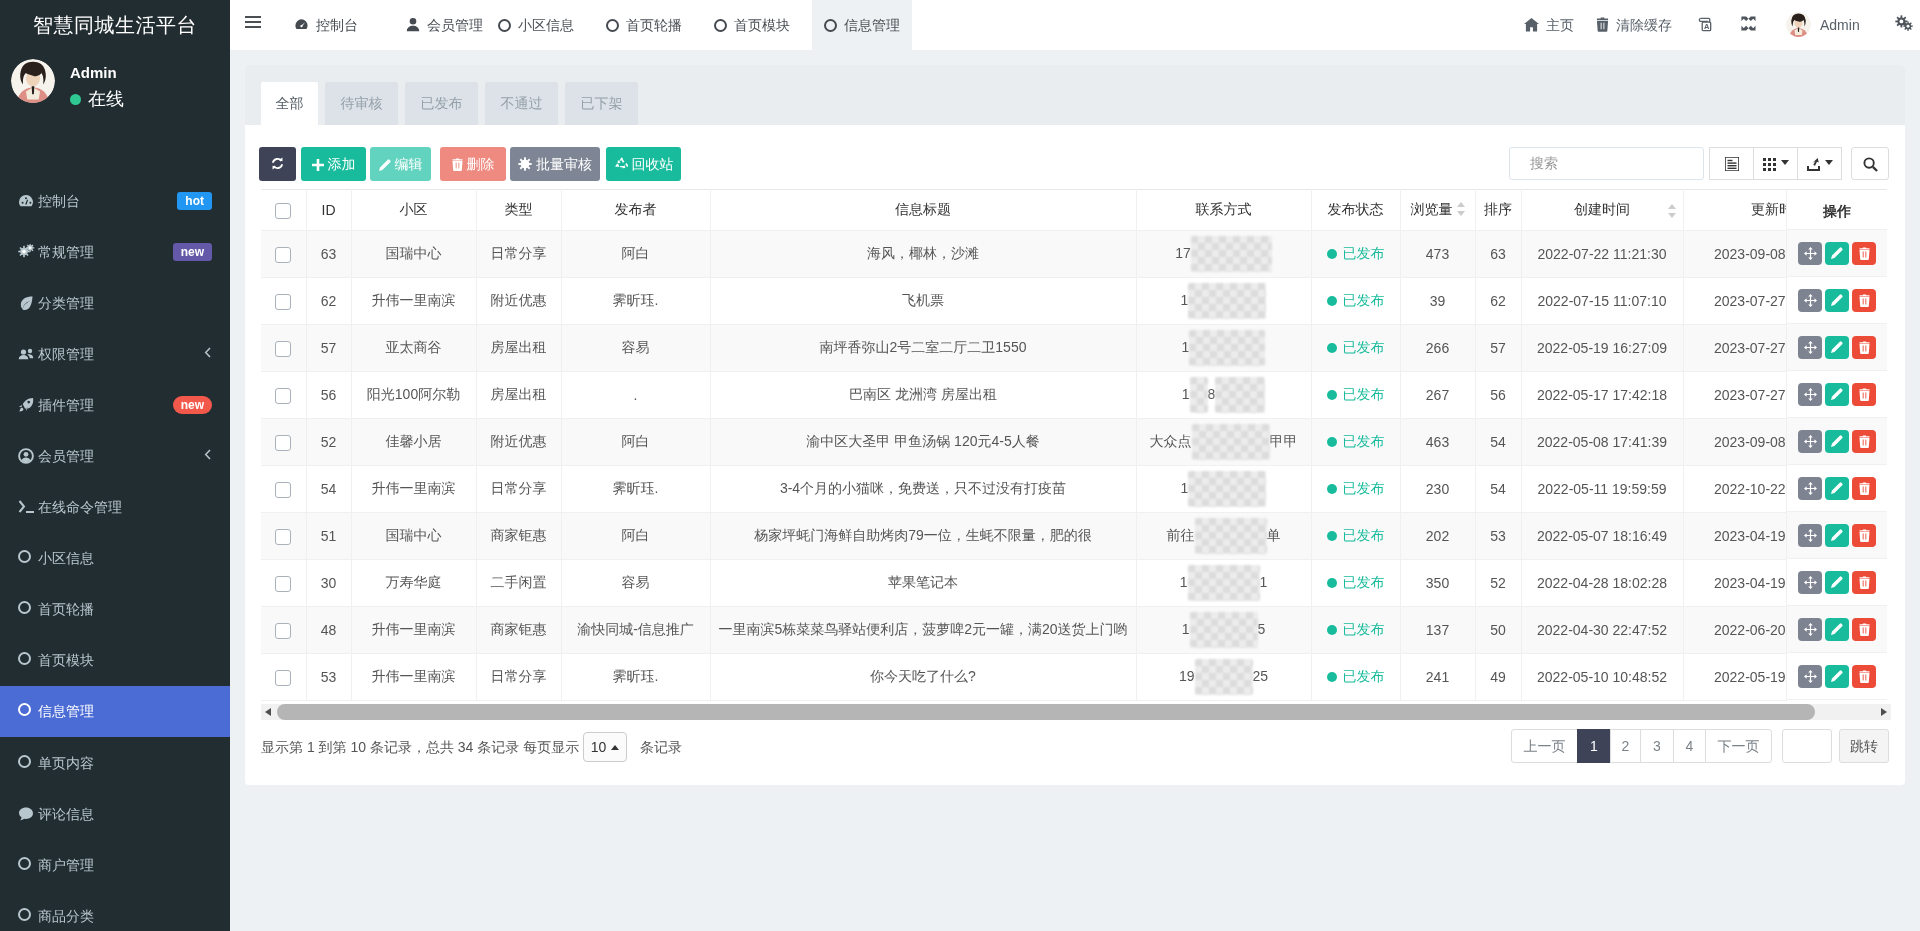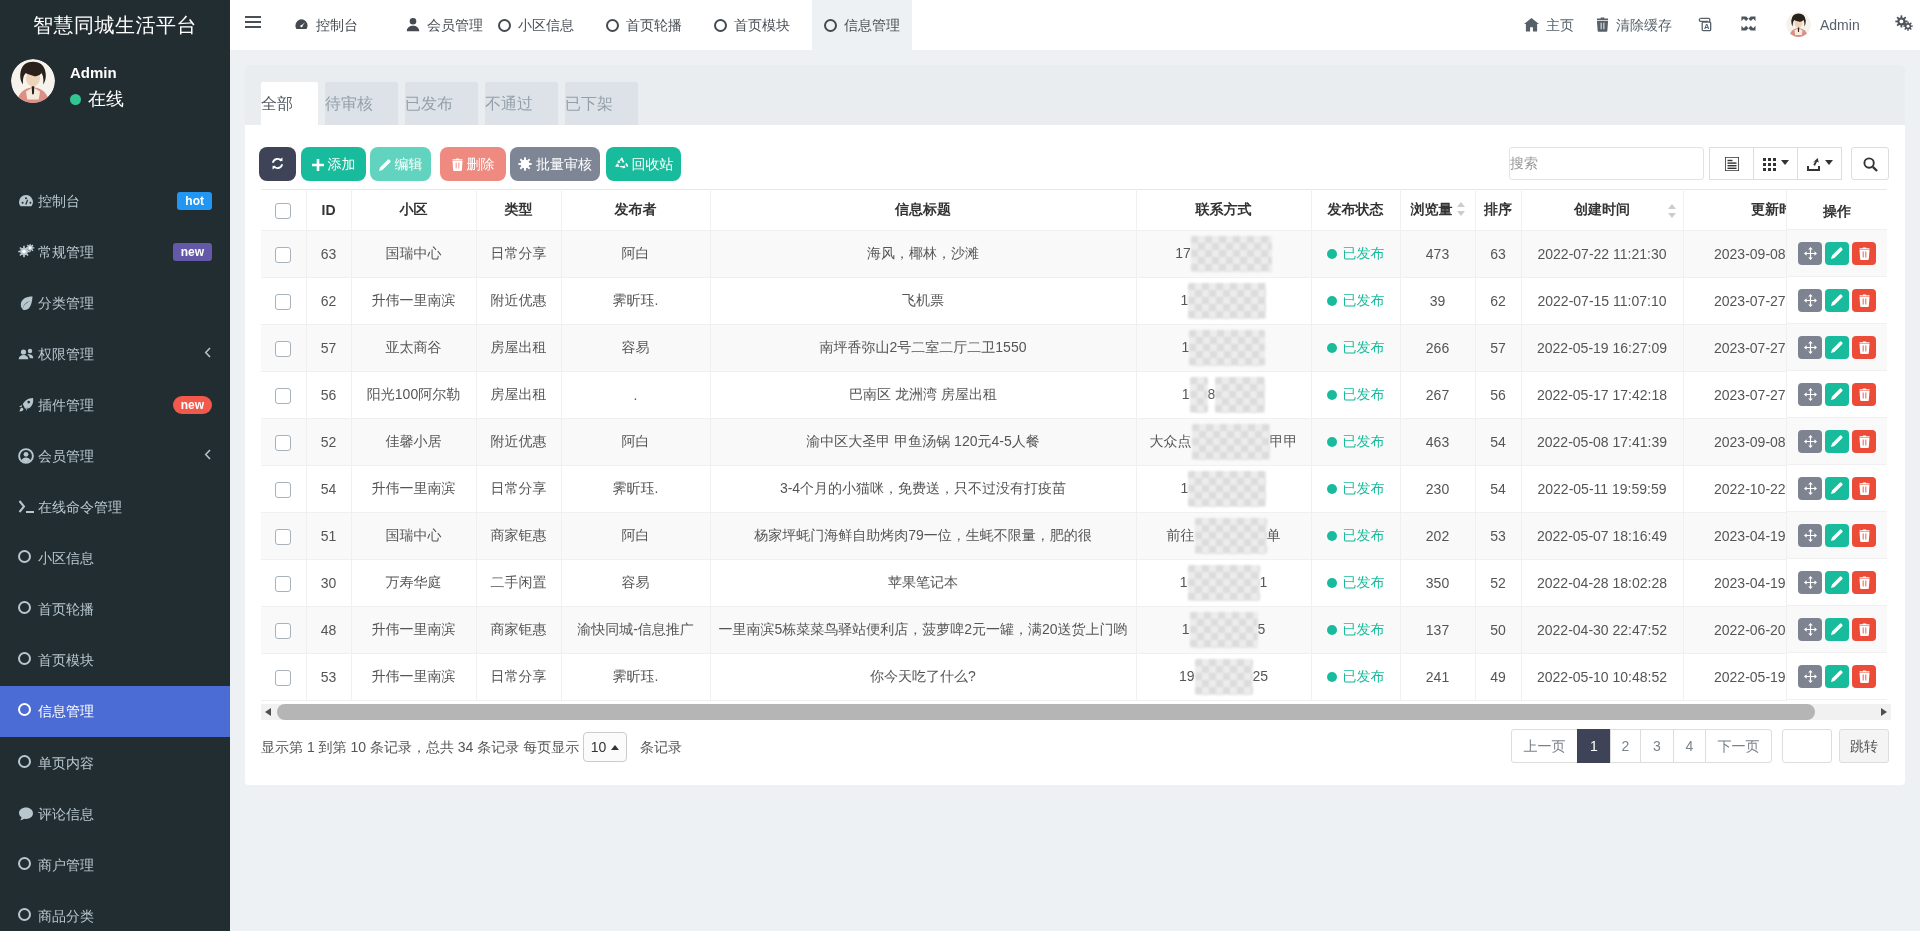--- a/index.html
+++ b/index.html
@@ -28,33 +28,33 @@
 #smenu .chev{position:absolute;right:19px;top:50%;margin-top:-8px;font-size:13px;color:#b8c7ce}
 .ring{display:inline-block;width:13px;height:13px;border:2px solid currentColor;border-radius:50%}
 
 #navbar{position:absolute;left:230px;top:0;width:1690px;height:50px;background:#fff;z-index:20}
 .nitem{position:absolute;top:0;height:50px;line-height:50px;color:#4a4f55;font-size:14px;white-space:nowrap}
 .nitem svg,.nitem .ring{vertical-align:-2px;margin-right:3px}
 .nitem.on{background:#eef1f4}
 
 #panel{position:absolute;left:245px;top:65px;width:1660px;height:720px;background:#fff;border-radius:4px;z-index:5}
 #strip{position:absolute;left:0;top:0;width:1660px;height:60px;background:#e9edf0;border-radius:4px 4px 0 0}
-.tab{position:absolute;top:17px;height:43px;line-height:43px;text-align:left;font-size:16px;background:#dce2e7;color:#95a0aa;border-radius:2px 2px 0 0}
+.tab{position:absolute;top:17px;height:43px;line-height:43px;text-align:center;font-size:14px;background:#dce2e7;color:#95a0aa;border-radius:2px 2px 0 0}
 .tab.on{background:#fff;color:#525a63}
 
-.btn{position:absolute;top:82px;height:34px;border-radius:8px;color:#fff;font-size:14px;text-align:center;line-height:34px;white-space:nowrap}
+.btn{position:absolute;top:82px;height:34px;border-radius:3px;color:#fff;font-size:14px;text-align:center;line-height:34px;white-space:nowrap}
 .btn svg{vertical-align:-2px}
 
-#srch{position:absolute;left:1264px;top:82px;width:195px;height:33px;border:1px solid #dce4ec;border-radius:3px;background:#fff;color:#999;line-height:31px;padding-left:0}
+#srch{position:absolute;left:1264px;top:82px;width:195px;height:33px;border:1px solid #dce4ec;border-radius:3px;background:#fff;color:#999;line-height:31px;padding-left:20px}
 .tbtn{position:absolute;top:82px;height:33px;border:1px solid #ddd;background:#fff;text-align:center}
 
 #twrap{position:absolute;left:16px;top:124px;width:1629px;height:513px;overflow:hidden}
 table{border-collapse:collapse;table-layout:fixed;width:1614px}
 th,td{border:1px solid #f0f0f0;text-align:center;font-size:14px;color:#555;overflow:hidden;white-space:nowrap}
-thead th{height:41px;font-weight:bold;color:#333;background:#fff}
+thead th{height:41px;font-weight:normal;color:#333;background:#fff}
 tbody td{height:47px}
 tbody tr:nth-child(odd){background:#f9f9f9}
 table tr>*:first-child{border-left:none}
 thead th{border-top:1px solid #e8e8e8}
 .cb{display:inline-block;width:16px;height:16px;border:1px solid #a9b2ba;border-radius:3px;background:#fff;vertical-align:middle}
 .stt{color:#18bc9c}
 .stt .dot{display:inline-block;width:10px;height:10px;border-radius:50%;background:#18bc9c;margin-right:6px;vertical-align:-1px}
 .mz{display:inline-block;height:36px;vertical-align:middle;border-radius:2px;background:
  repeating-conic-gradient(#ececec 0% 25%,#dcdcdc 0% 50%) 0 0/14px 14px,
  repeating-conic-gradient(rgba(255,255,255,.5) 0% 25%,rgba(215,215,215,.5) 0% 50%) 3px 5px/22px 22px;

